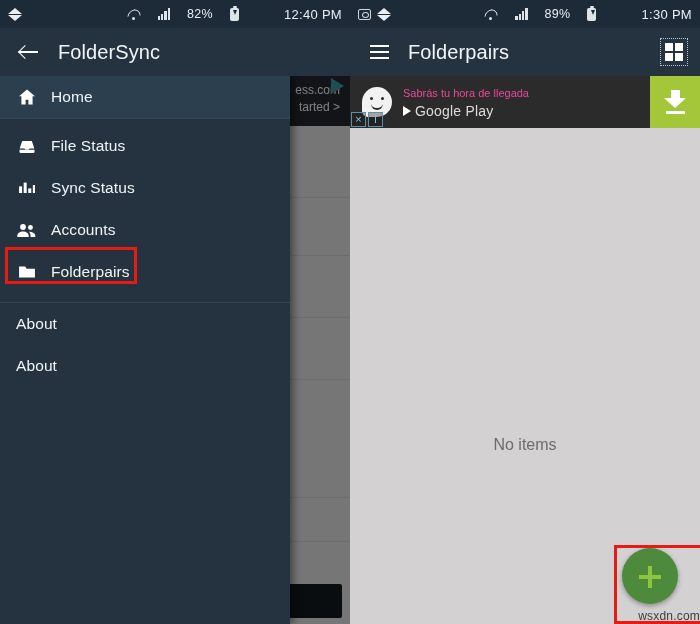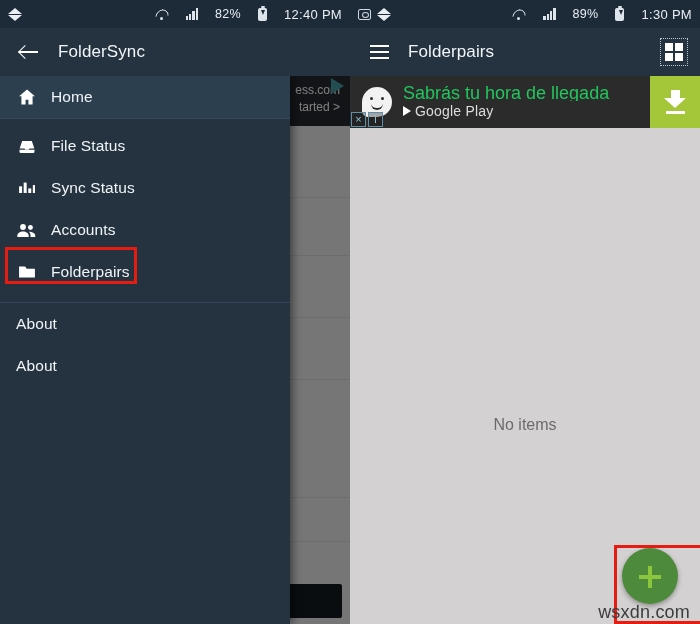--- a/index.html
+++ b/index.html
@@ -50,21 +50,21 @@
     align-items: center;
     gap: 6px;
   }
   .sb-right {
     margin-left: auto;
     display: flex;
     align-items: center;
     gap: 17px;
     letter-spacing: 0.3px;
   }
-  .sb-time { font-size: 13px; }
+  .sb-time { font-size: 13px; margin-left: 28px; }
   .icon-dropbox {
     display: inline-block;
     width: 15px; height: 13px;
     position: relative;
   }
   .icon-dropbox::before,
   .icon-dropbox::after {
     content: "";
     position: absolute;
     left: 0;
@@ -169,21 +169,21 @@
     width: 350px;
     height: 48px;
     background: #24333f;
     display: flex;
     align-items: center;
     box-sizing: border-box;
     padding: 0 12px;
     color: #ffffff;
   }
   .appbar-title {
-    font-size: 17px;
+    font-size: 20px;
     font-weight: 400;
     color: #f2f5f7;
     letter-spacing: 0.1px;
   }
   .nav-btn {
     width: 34px; height: 34px;
     display: flex;
     align-items: center;
     justify-content: center;
     margin-right: 12px;
@@ -399,22 +399,22 @@
   .ad-icon .eye.r { right: 8px; }
   .ad-icon .smile {
     position: absolute;
     left: 9px; top: 14px;
     width: 12px; height: 7px;
     border-bottom: 2.2px solid #2b2b2b;
     border-radius: 0 0 12px 12px;
   }
   .ad-text { flex: 1 1 auto; min-width: 0; }
   .ad-title {
-    color: #22c55e;
-    font-size: 18px;
+    color: #ec4899;
+    font-size: 11px;
     line-height: 16px;
     white-space: nowrap;
     overflow: hidden;
     text-overflow: ellipsis;
   }
   .ad-store {
     display: flex;
     align-items: center;
     gap: 4px;
     margin-top: 2px;
@@ -484,21 +484,21 @@
   }
   .right-body {
     position: absolute;
     top: 128px; left: 0;
     width: 350px;
     bottom: 0;
     background: #d3d1d1;
   }
   .empty-label {
     position: absolute;
-    top: 288px; left: 0;
+    top: 308px; left: 0;
     width: 350px;
     text-align: center;
     color: #6c6c6c;
     font-size: 16px;
   }
   .fab {
     position: absolute;
     right: 22px;
     bottom: 20px;
     width: 56px; height: 56px;
@@ -514,24 +514,24 @@
   .fab .plus-h {
     left: 17px; top: 26.5px;
     width: 22px; height: 4px;
   }
   .fab .plus-v {
     left: 26px; top: 17.5px;
     width: 4px; height: 22px;
   }
   .watermark {
     position: absolute;
-    right: 10px;
+    right: 0;
     bottom: 1px;
     color: #3d3d3d;
-    font-size: 18px;
+    font-size: 12px;
     z-index: 12;
     letter-spacing: 0.2px;
   }
 </style>
 </head>
 <body>
 
 <div class="screenshot">
 
   <div class="half half-left">

